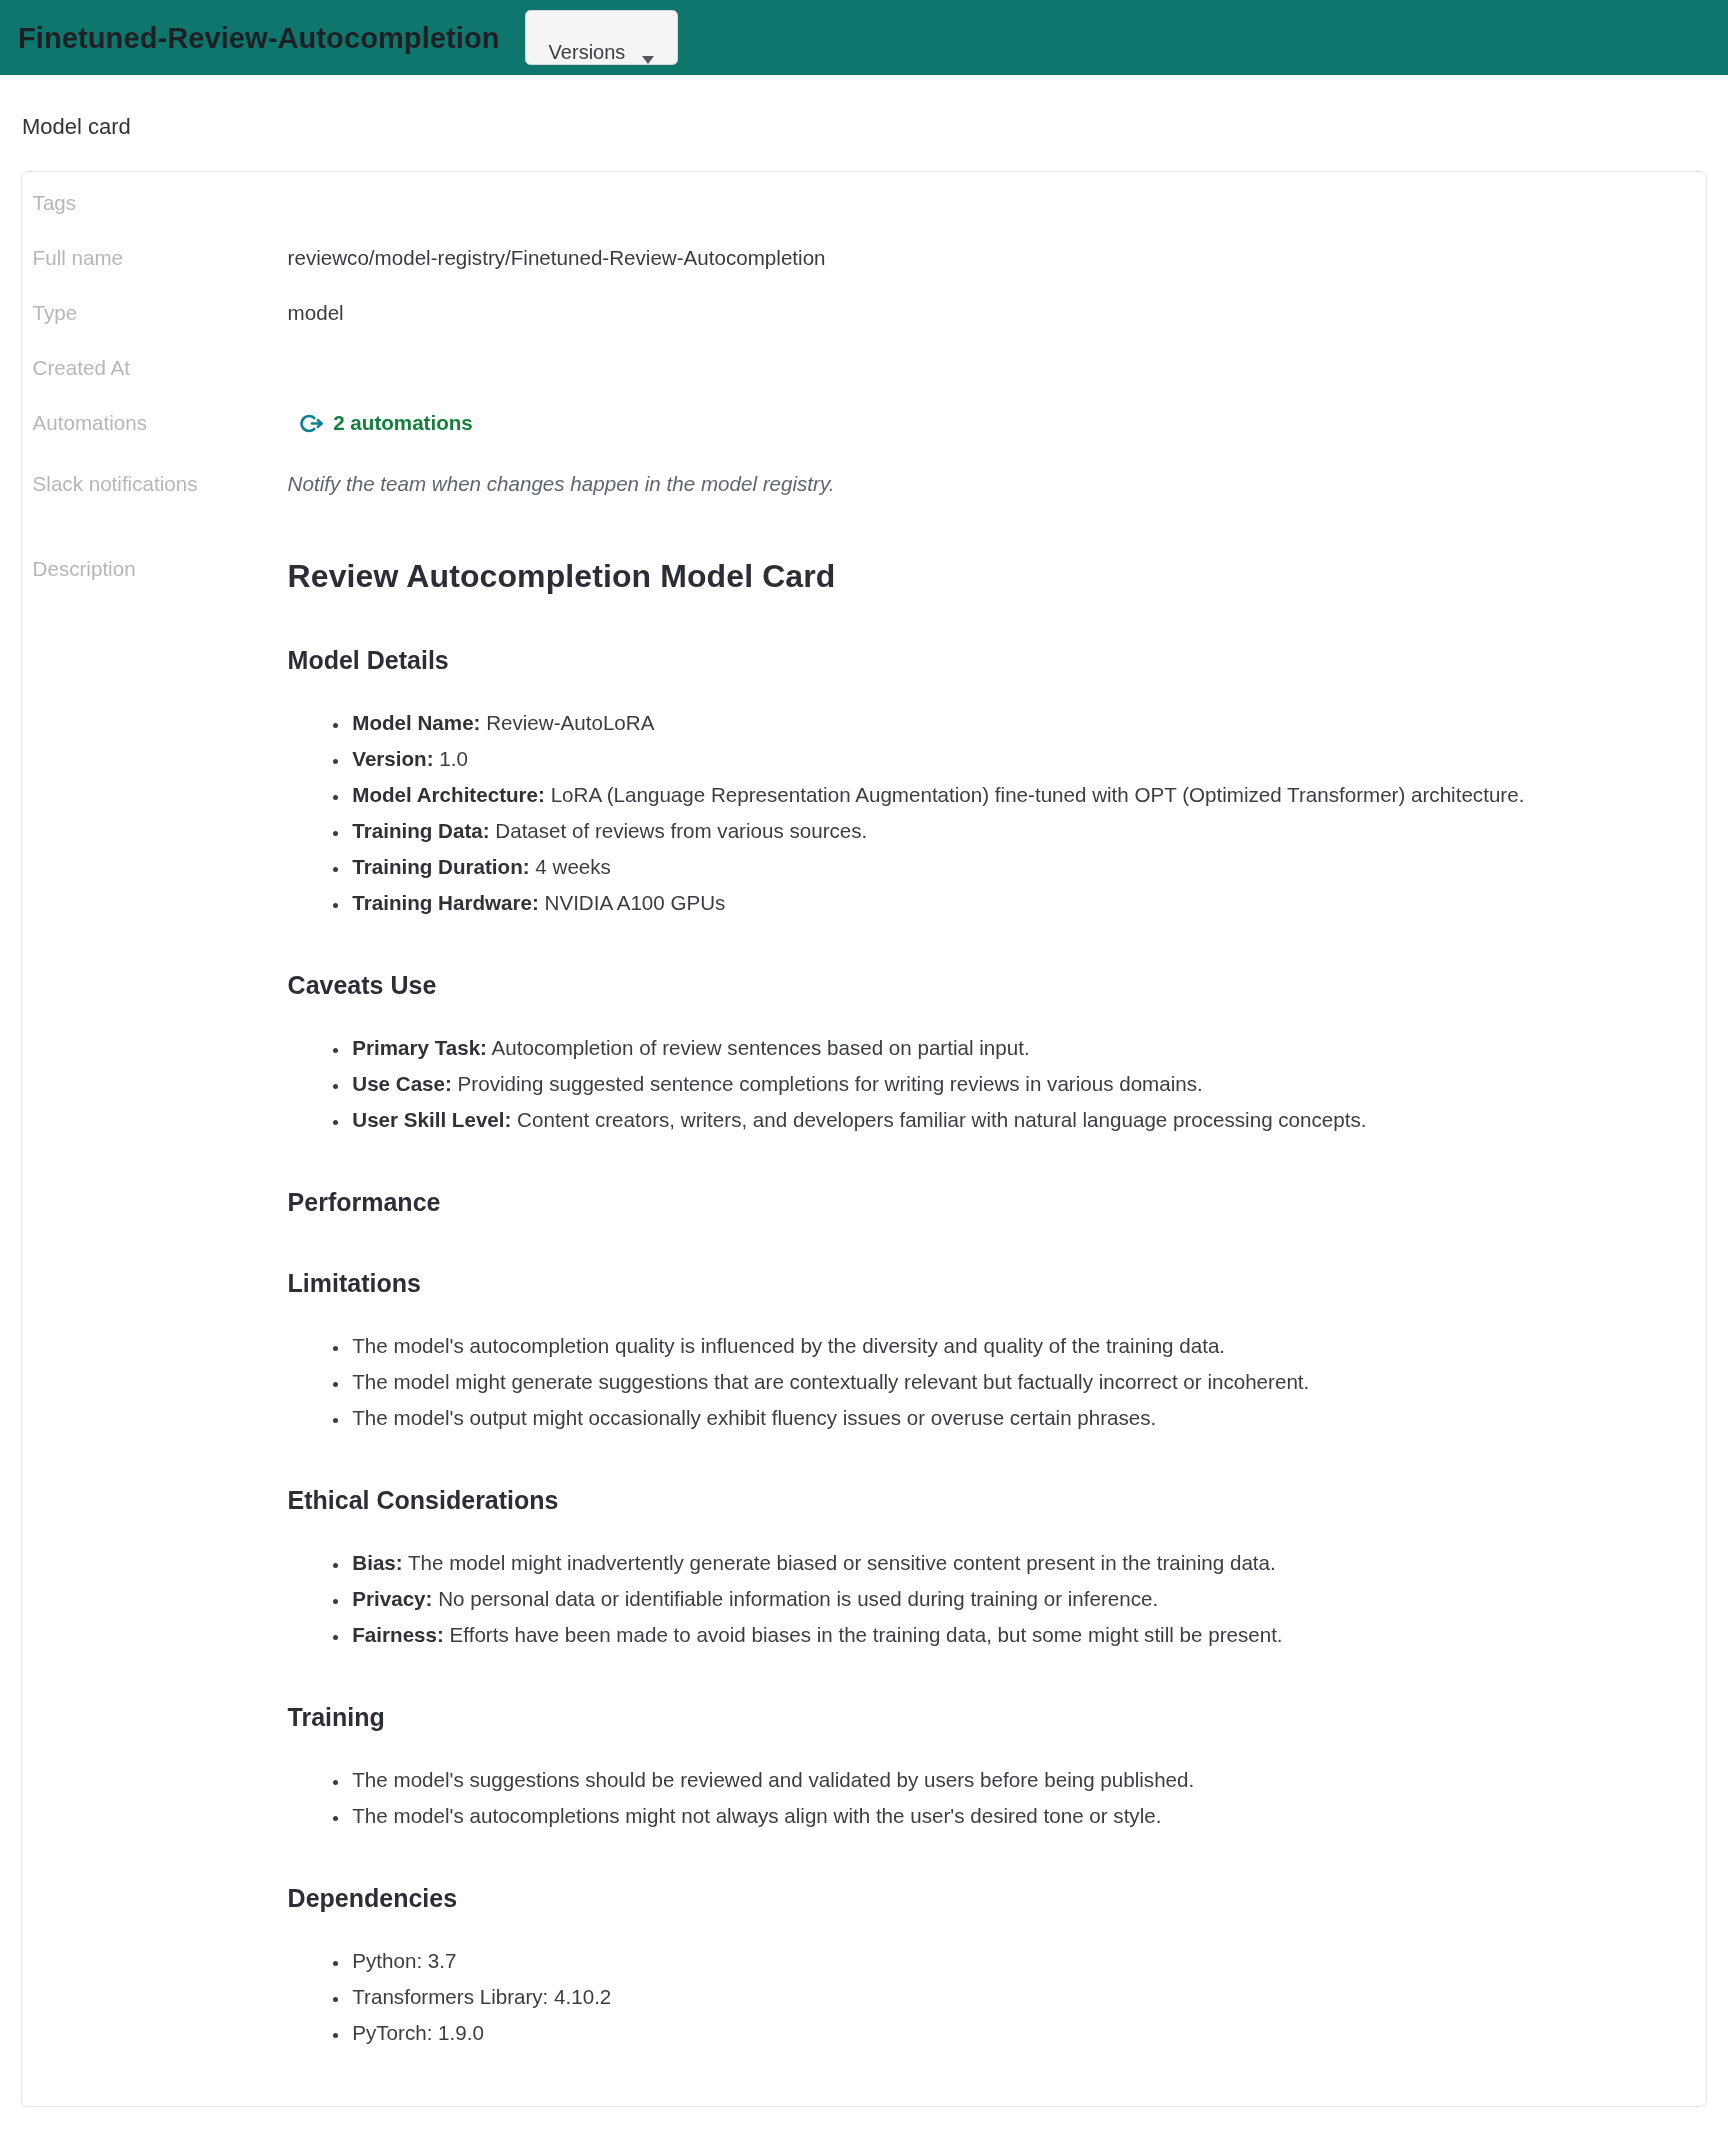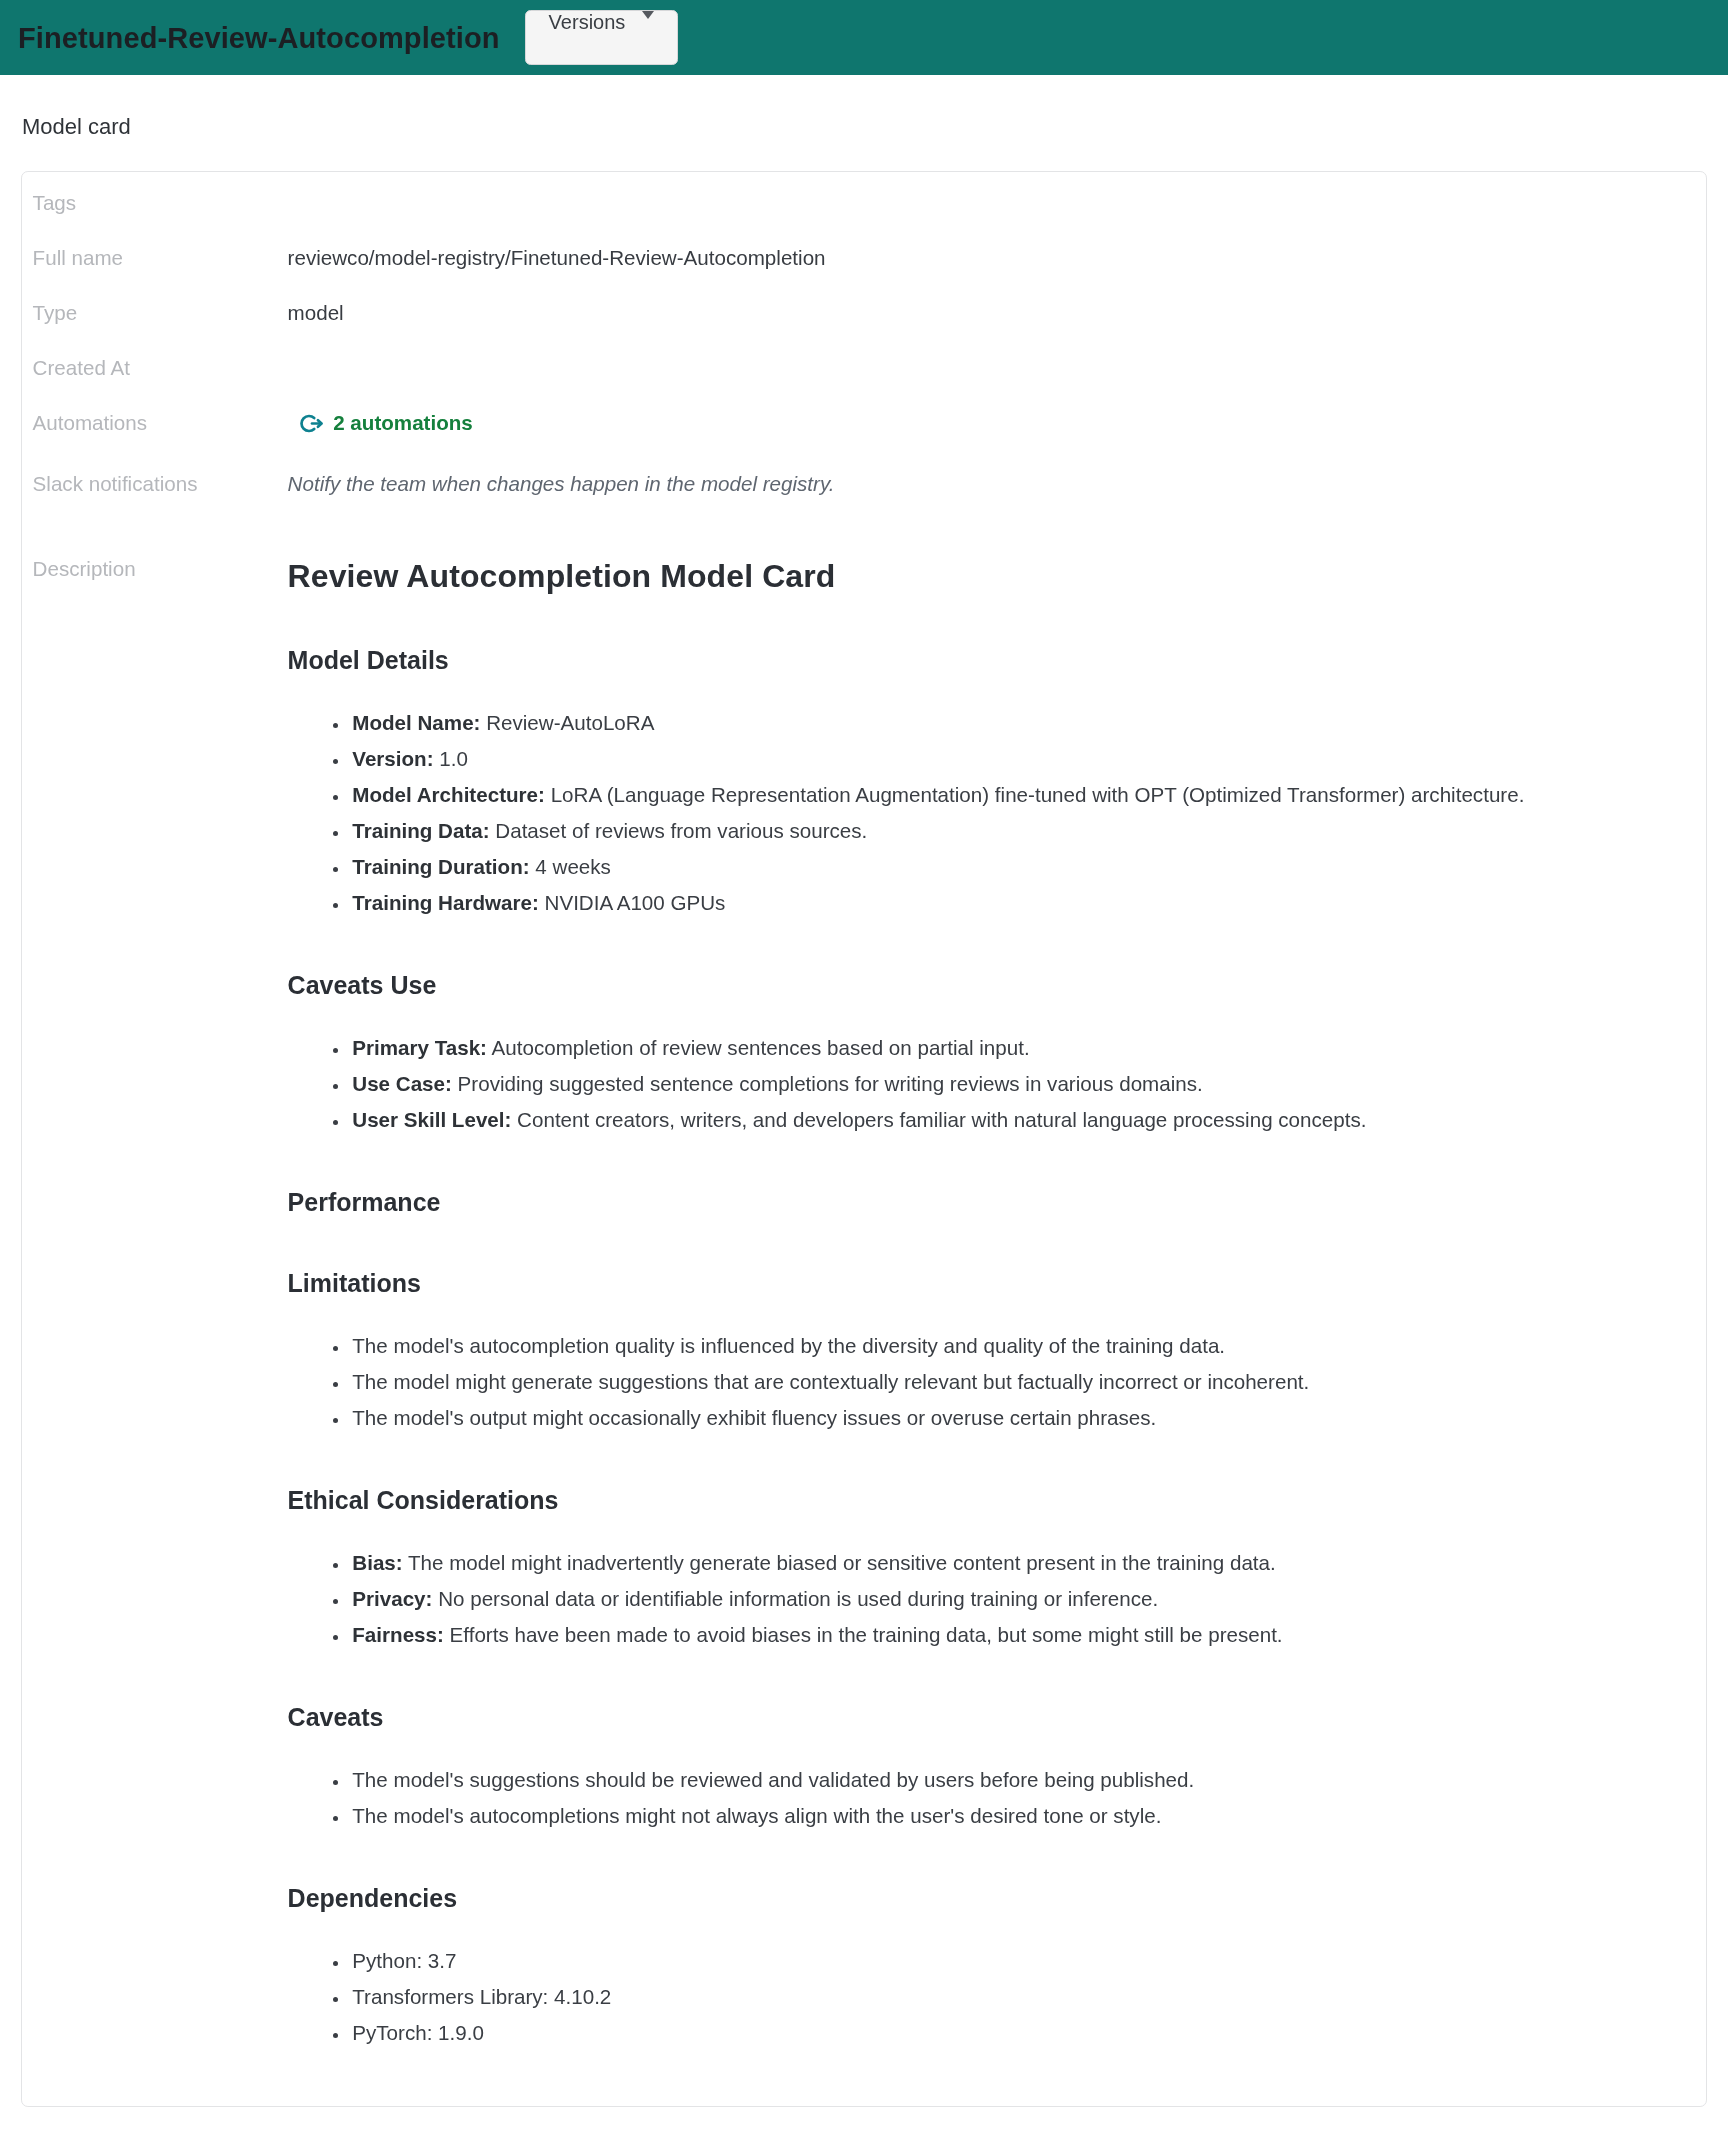--- a/index.html
+++ b/index.html
@@ -18,21 +18,21 @@
     padding: 0 27.4px 0 18px; box-sizing: border-box;
   }
   .app-title {
     margin: 0; font-size: 29px; font-weight: 700; color: #1c1f23;
     letter-spacing: 0.1px; line-height: 34px;
   }
   .versions-btn {
     margin-left: 25px;
     height: 55px; padding: 0 23px;
     background: #f5f5f5; border: 1.4px solid #d6d7d9; border-radius: 5.5px;
-    display: inline-flex; align-items: flex-start; gap: 16.5px;
+    display: inline-flex; align-items: flex-end; gap: 16.5px;
     font-family: inherit; font-size: 20px; color: #3a3e44; cursor: pointer;
   }
   .caret {
     width: 0; height: 0; display: inline-block;
     border-left: 6.9px solid transparent; border-right: 6.9px solid transparent;
     border-top: 8.2px solid #55595f;
   }
 
   
   .section-label {
@@ -175,21 +175,21 @@
                 <li>The model's autocompletion quality is influenced by the diversity and quality of the training data.</li>
                 <li>The model might generate suggestions that are contextually relevant but factually incorrect or incoherent.</li>
                 <li>The model's output might occasionally exhibit fluency issues or overuse certain phrases.</li>
               </ul>
               <h2 class="md-h2">Ethical Considerations</h2>
               <ul class="md-list">
                 <li><strong>Bias:</strong> The model might inadvertently generate biased or sensitive content present in the training data.</li>
                 <li><strong>Privacy:</strong> No personal data or identifiable information is used during training or inference.</li>
                 <li><strong>Fairness:</strong> Efforts have been made to avoid biases in the training data, but some might still be present.</li>
               </ul>
-              <h2 class="md-h2">Caveats</h2>
+              <h2 class="md-h2">Training</h2>
               <ul class="md-list">
                 <li>The model's suggestions should be reviewed and validated by users before being published.</li>
                 <li>The model's autocompletions might not always align with the user's desired tone or style.</li>
               </ul>
               <h2 class="md-h2">Dependencies</h2>
               <ul class="md-list">
                 <li>Python: 3.7</li>
                 <li>Transformers Library: 4.10.2</li>
                 <li>PyTorch: 1.9.0</li>
               </ul>

